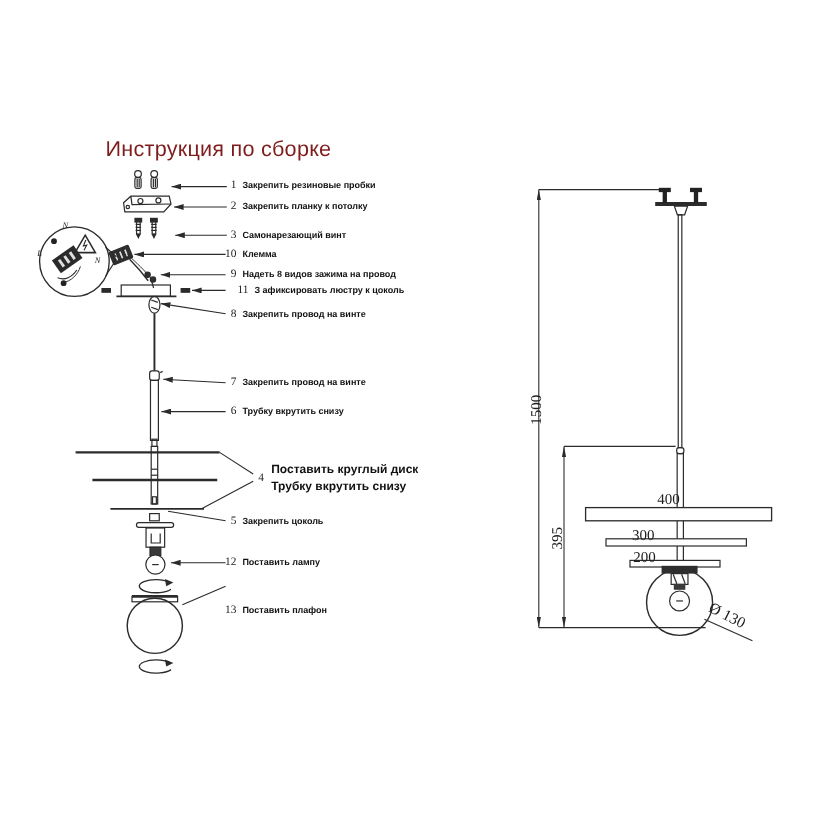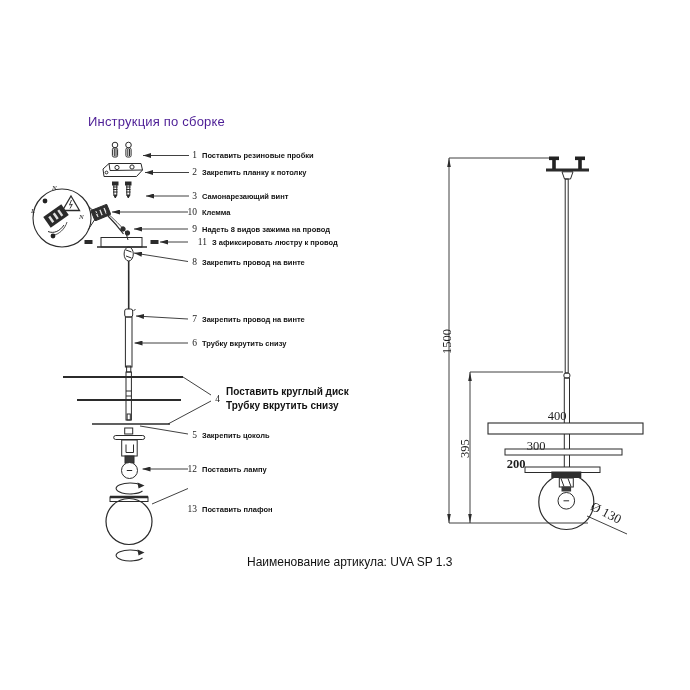--- a/index.html
+++ b/index.html
@@ -1,20 +1,20 @@
 <!DOCTYPE html>
 <html><head>
 <meta charset="utf-8">
 <style>
   html,body{margin:0;padding:0;background:#fff;}
   #stage{position:relative;width:690px;height:690px;background:#ffffff;overflow:hidden;
          font-family:"Liberation Sans",sans-serif;}
   #art{position:absolute;left:0;top:0;}
   .abs{position:absolute;white-space:nowrap;}
-  .t-title{font-size:13px;color:#4c1d95;letter-spacing:.2px;}
+  .t-title{font-size:18px;color:#7f1d1d;letter-spacing:.2px;}
   .item{position:absolute;display:flex;align-items:baseline;}
   .inum{font-family:"Liberation Serif",serif;font-size:9.5px;color:#222;
         width:20px;text-align:right;flex:0 0 20px;}
   .itxt{font-size:7.5px;font-weight:bold;color:#111;margin-left:5px;letter-spacing:0;}
   .item4{align-items:center;}
   .item4 .inum{width:8px;flex:0 0 8px;}
   .i4lines{margin-left:6px;}
   .i4lines div{font-size:10px;font-weight:bold;color:#111;line-height:14px;}
   .dim{font-family:"Liberation Serif",serif;font-size:12.5px;color:#1d1d1d;text-align:center;}
   .rot{transform-origin:center center;}
@@ -235,41 +235,41 @@
     </g>
 
     <line x1="587" y1="516" x2="627" y2="534" stroke-width="0.9"></line>
   </g>
 </svg>
 
 <div class="abs t-title" style="left:88px;top:114px;">Инструкция по сборке</div>
 
 <div class="item" style="left:177px;top:150px;">
   <span class="inum">1</span>
-  <span class="itxt">Поставить резиновые пробки</span>
+  <span class="itxt">Закрепить резиновые пробки</span>
 </div>
 <div class="item" style="left:177px;top:167px;">
   <span class="inum">2</span>
   <span class="itxt">Закрепить планку к потолку</span>
 </div>
 <div class="item" style="left:177px;top:191px;">
   <span class="inum">3</span>
   <span class="itxt">Самонарезающий винт</span>
 </div>
 <div class="item" style="left:177px;top:206.5px;">
   <span class="inum">10</span>
   <span class="itxt">Клемма</span>
 </div>
 <div class="item" style="left:177px;top:223.5px;">
   <span class="inum">9</span>
   <span class="itxt">Надеть 8 видов зажима на провод</span>
 </div>
 <div class="item" style="left:187px;top:236.5px;">
   <span class="inum">11</span>
-  <span class="itxt">З афиксировать люстру к провод</span>
+  <span class="itxt">З афиксировать люстру к цоколь</span>
 </div>
 <div class="item" style="left:177px;top:256.5px;">
   <span class="inum">8</span>
   <span class="itxt">Закрепить провод на винте</span>
 </div>
 <div class="item" style="left:177px;top:314px;">
   <span class="inum">7</span>
   <span class="itxt">Закрепить провод на винте</span>
 </div>
 <div class="item" style="left:177px;top:337.5px;">
@@ -295,20 +295,19 @@
   <span class="inum">13</span>
   <span class="itxt">Поставить плафон</span>
 </div>
 
 <span class="abs dletter" style="left:52px;top:184px;">N</span>
 <span class="abs dletter" style="left:31px;top:207px;">L</span>
 <span class="abs dletter" style="left:79px;top:213px;">N</span>
 
 <div class="abs dim" style="left:537px;top:408.5px;width:40px;">400</div>
 <div class="abs dim" style="left:516px;top:438.5px;width:40px;">300</div>
-<div class="abs dim" style="left:496px;top:456.5px;width:40px;font-weight:bold;">200</div>
+<div class="abs dim" style="left:517px;top:456.5px;width:40px;">200</div>
 <div class="abs dim rot" style="left:427px;top:334px;width:40px;transform:rotate(-90deg);">1500</div>
 <div class="abs dim rot" style="left:450px;top:441px;width:30px;transform:rotate(-90deg);">395</div>
 <div class="abs dim rot" style="left:583px;top:505px;width:46px;font-size:13px;transform:rotate(27deg);">Ø 130</div>
 
-<div class="abs footer" style="left:247px;top:555px;">Наименование артикула: UVA SP 1.3</div>
 
 </div>
 
 </body></html>

